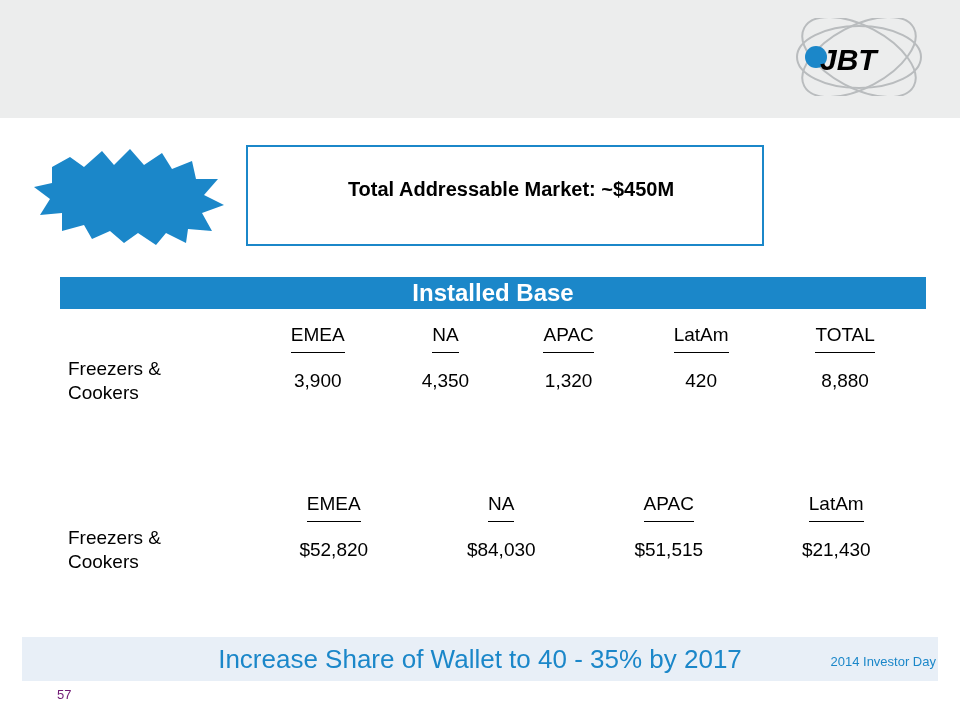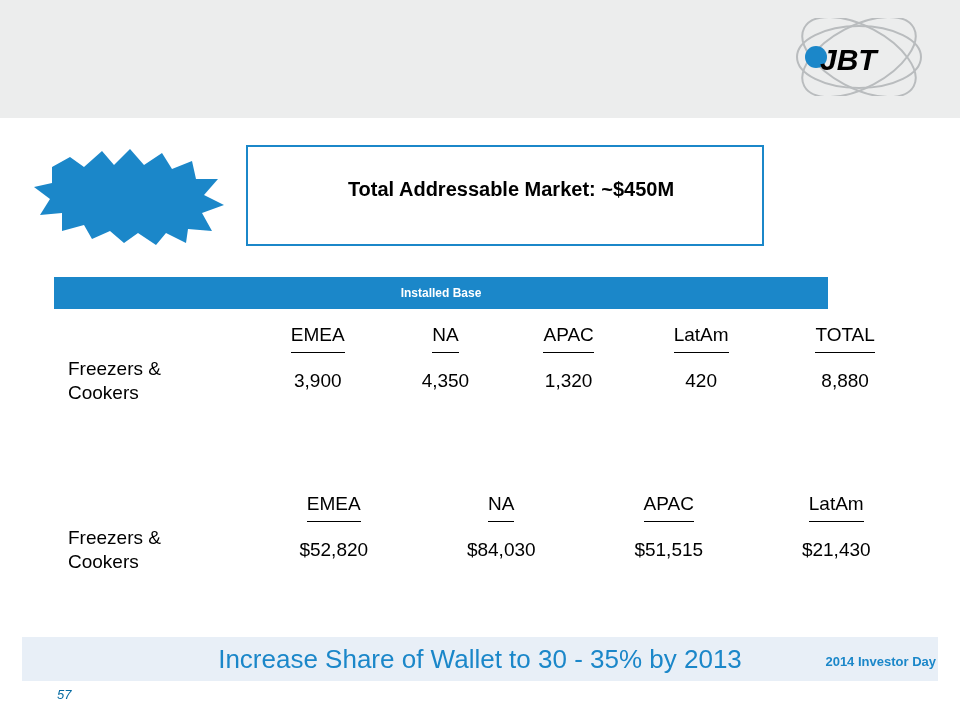--- a/index.html
+++ b/index.html
@@ -83,26 +83,26 @@
     top: 178px;
     width: 518px;
     text-align: center;
     font-size: 20px;
     font-weight: bold;
     color: #000000;
   }
   
   .band {
     position: absolute;
-    left: 54px;
-    width: 774px;
+    left: 60px;
+    width: 866px;
     height: 32px;
     background: #1b87c9;
     color: #ffffff;
-    font-size: 12px;
+    font-size: 24px;
     font-weight: bold;
     text-align: center;
     line-height: 32px;
   }
   #band1 { top: 277px; }
   #band2 { top: 445px; }
 
   .tbl {
     position: absolute;
     left: 54px;
@@ -148,29 +148,28 @@
     width: 916px;
     text-align: center;
     font-size: 26px;
     color: #1b87c9;
   }
   .page-num {
     position: absolute;
     left: 57px;
     top: 687px;
     font-size: 13px;
-    color: #0369a1;
-    font-style: italic;
+    color: #701a75;
   }
   .footer-right {
     position: absolute;
     right: 24px;
     top: 654px;
     font-size: 13px;
-    font-weight: bold;
+    font-weight: normal;
     color: #1b87c9;
   }
 </style>
 </head>
 <body>
 
 <div class="slide">
 
   <div class="header-band"></div>
 
@@ -237,18 +236,18 @@
       <td class="col-d">$52,820</td>
       <td class="col-d">$84,030</td>
       <td class="col-d">$51,515</td>
       <td class="col-d">$21,430</td>
       <td class="col-d"></td>
     </tr>
   </tbody>
     </table>
 
   <div class="bottom-band"></div>
-  <div class="bottom-text">Increase Share of Wallet to 30 - 35% by 2013</div>
+  <div class="bottom-text">Increase Share of Wallet to 40 - 35% by 2017</div>
 
   <div class="page-num">57</div>
   <div class="footer-right">2014 Investor Day</div>
 
 </div>
 
 </body></html>

